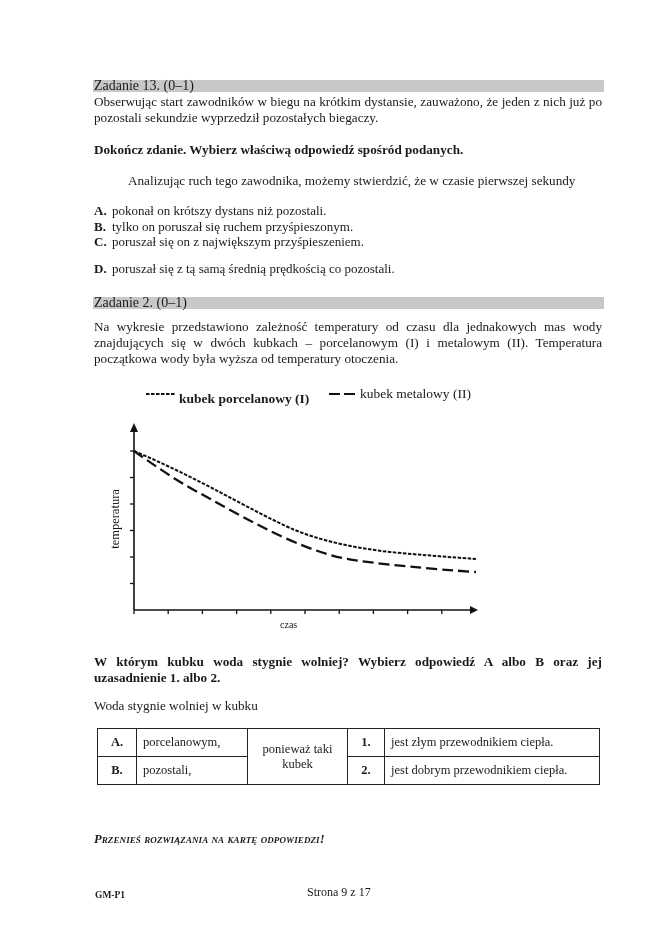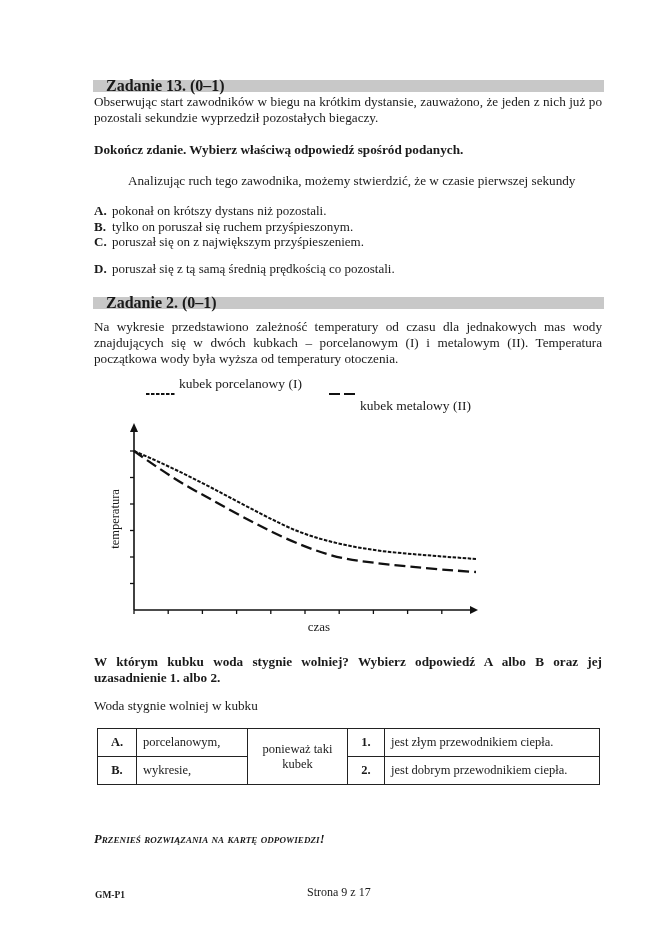--- a/index.html
+++ b/index.html
@@ -1,20 +1,20 @@
 <!DOCTYPE html>
 <html><head>
 <meta charset="utf-8">
 <style>
   html, body { margin: 0; padding: 0; background: #ffffff; }
   body { width: 665px; height: 941px; position: relative; overflow: hidden;
          font-family: "Liberation Serif", "DejaVu Serif", serif; color: #1a1a1a; }
   .abs { position: absolute; }
   .hbar { position: absolute; left: 93px; width: 511px; height: 12px; background: #c8c8c8; }
-  .htitle { position: absolute; left: 94px; font-weight: bold; font-size: 16px; line-height: 14px; padding-left: 12px; }
+  .htitle { position: absolute; left: 94px; font-weight: normal; font-size: 14px; line-height: 14px; }
   .p { position: absolute; left: 94px; width: 508px; font-size: 13.2px; line-height: 16px; }
   .just { text-align: justify; text-align-last: left; }
   .bold { font-weight: bold; }
   .opt { position: absolute; left: 94px; font-size: 13px; line-height: 15.5px; }
   .opt .letter { font-weight: bold; display: inline-block; width: 18px; }
   .legend-text { position: absolute; font-size: 13.5px; line-height: 16px; }
   table.ans { position: absolute; left: 97px; top: 728px; width: 503px; border-collapse: collapse;
               font-size: 12.5px; }
   table.ans td { border: 1.5px solid #222; height: 27px; padding: 0 6px; }
   table.ans td.c { text-align: center; font-weight: bold; }
@@ -82,25 +82,25 @@
       <line x1="407.6" y1="610" x2="407.6" y2="614"></line>
       <line x1="441.8" y1="610" x2="441.8" y2="614"></line>
     </g>
   </g>
 
   <path d="M134,451 C160,462 185,474 210,487 C235,500 260,514 290,528 C320,541 355,548 390,552 C420,555 450,557 476,559" fill="none" stroke="#111" stroke-width="2" stroke-dasharray="3.5,1.5"></path>
 
   <path d="M134,451 C155,466 180,483 205,496 C230,510 255,524 285,538 C312,550 335,558 360,561 C390,565 430,569 476,572" fill="none" stroke="#111" stroke-width="2.3" stroke-dasharray="11,5"></path>
 </svg>
 
-<div class="legend-text" style="left:179px;top:376px;">kubek porcelanowy (I)</div>
-<div class="legend-text" style="left:360px;top:386px;margin-top:12px;">kubek metalowy (II)</div>
+<div class="legend-text" style="left:179px;top:391px;font-weight:bold;">kubek porcelanowy (I)</div>
+<div class="legend-text" style="left:360px;top:386px;">kubek metalowy (II)</div>
 
 <div class="abs" style="left:80px;top:512px;width:70px;text-align:center;transform:rotate(-90deg);font-size:12.5px;line-height:14px;">temperatura</div>
-<div class="abs" style="left:280px;top:619px;width:50px;text-align:right;font-size:13px;">czas</div>
+<div class="abs" style="left:280px;top:619px;width:50px;text-align:left;font-size:10px;">czas</div>
 
 <div class="p bold just" style="top:654px;">W którym kubku woda stygnie wolniej? Wybierz odpowiedź A albo B oraz jej uzasadnienie 1. albo 2.</div>
 <div class="p" style="top:698px;">Woda stygnie wolniej w kubku</div>
 
 <table class="ans">
   <colgroup>
     <col style="width:39px">
       <col style="width:111px">
       <col style="width:100px">
       <col style="width:37px">
@@ -109,21 +109,21 @@
   <tbody>
       <tr>
     <td class="c">A.</td>
     <td>porcelanowym,</td>
     <td class="mid" rowspan="2">ponieważ taki kubek</td>
     <td class="c">1.</td>
     <td>jest złym przewodnikiem ciepła.</td>
   </tr>
   <tr>
     <td class="c">B.</td>
-    <td>wykresie,</td>
+    <td>pozostali,</td>
     <td class="c">2.</td>
     <td>jest dobrym przewodnikiem ciepła.</td>
   </tr>
 </tbody>
   </table>
 
 <div class="footer-note">Przenieś rozwiązania na kartę odpowiedzi!</div>
 <div class="code">GM-P1</div>
 <div class="pagenum">Strona 9 z 17</div>
 

